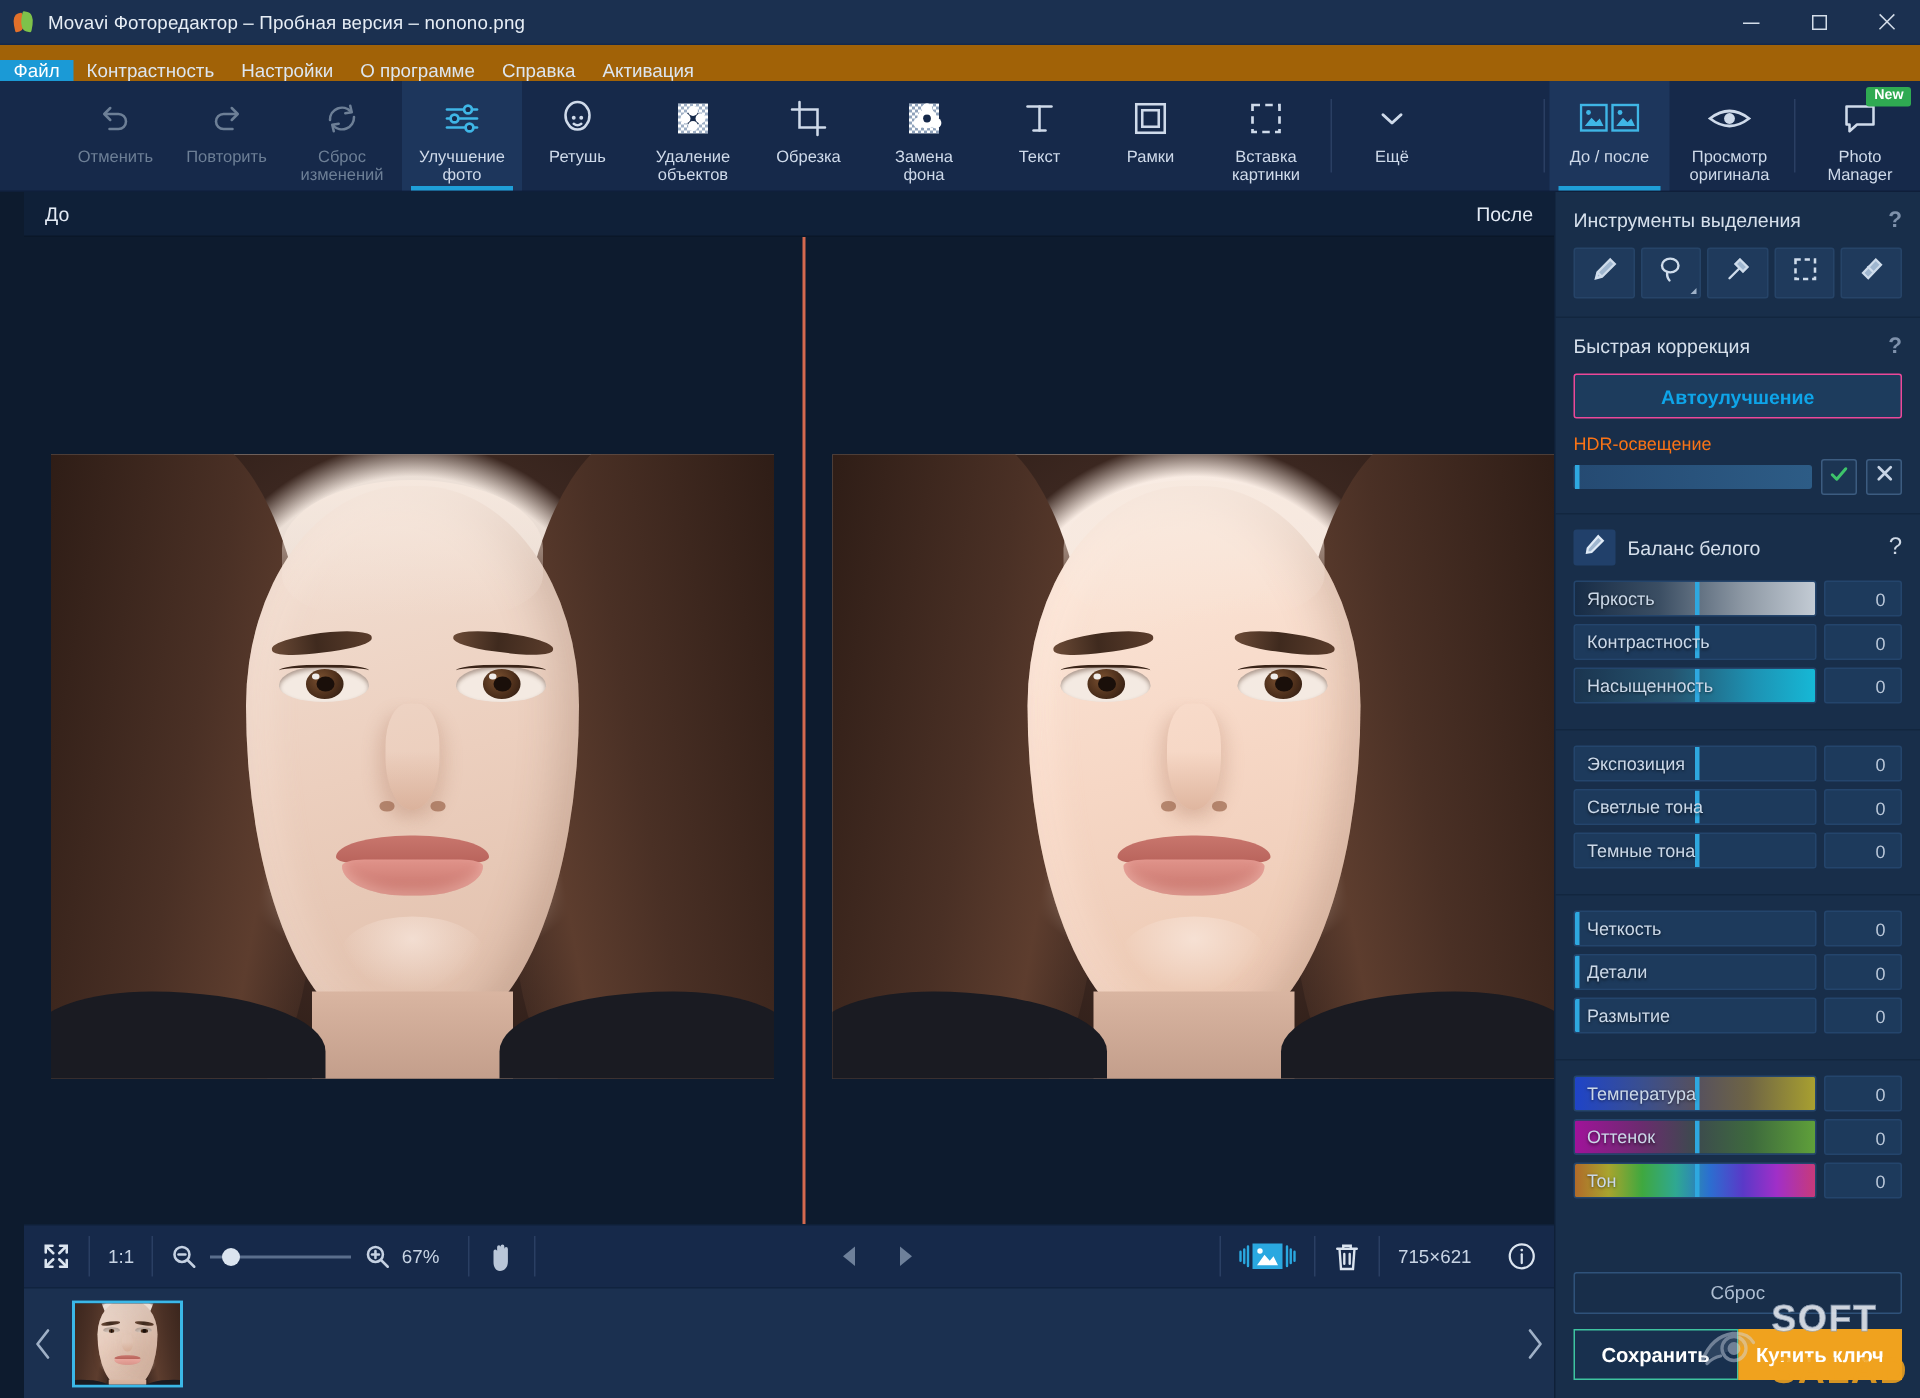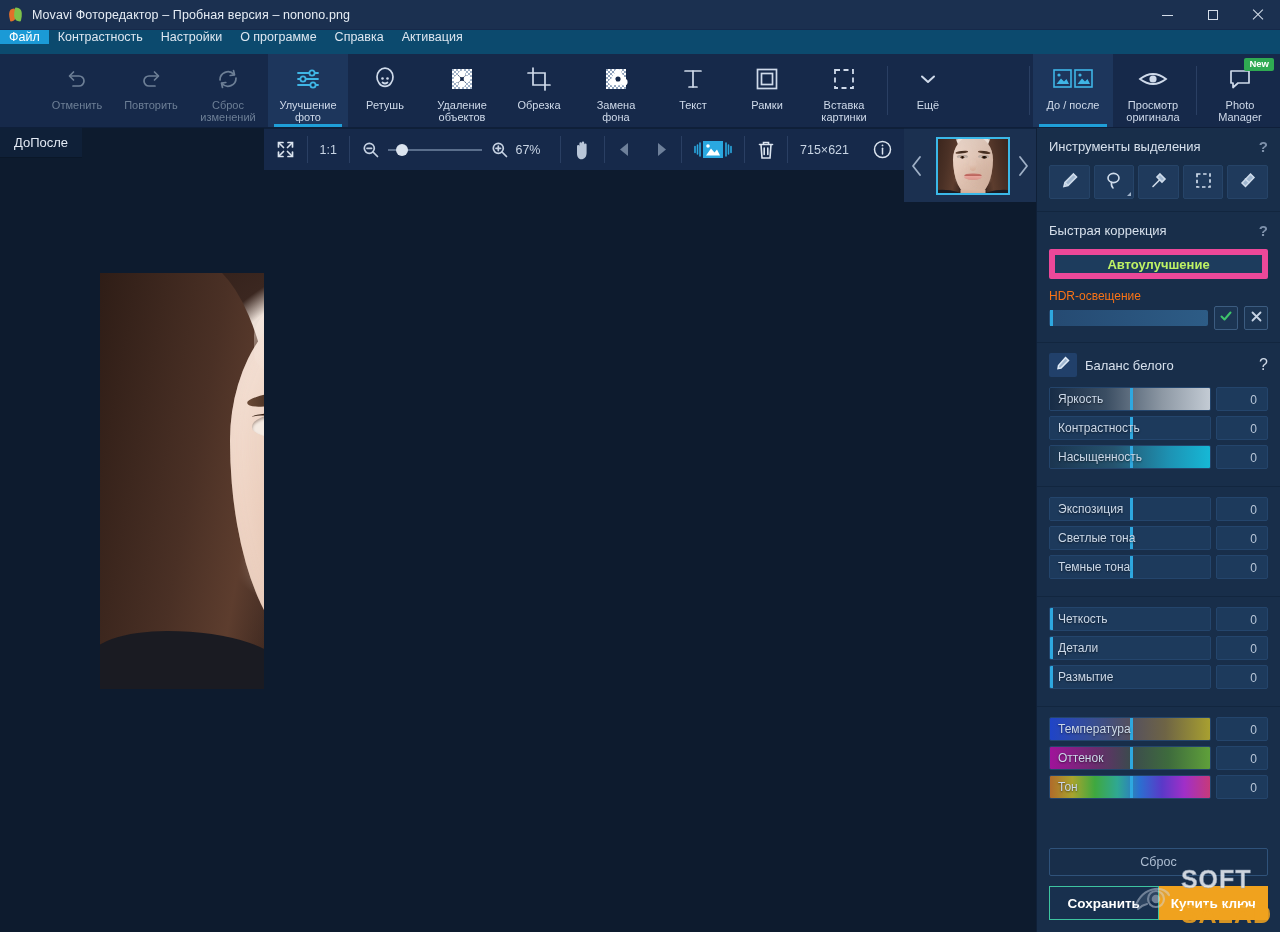--- a/index.html
+++ b/index.html
@@ -47,22 +47,22 @@
   .glyph-close { position: relative; width: 12px; height: 12px; }
   .glyph-close::before, .glyph-close::after {
     content: ""; position: absolute; left: -1px; top: 5px; width: 14px; height: 1.2px; background: #d4dde9;
   }
   .glyph-close::before { transform: rotate(45deg); }
   .glyph-close::after { transform: rotate(-45deg); }
 
   
   .menubar {
     height: 24px; min-height: 24px;
-    background: #0c4a6e;
-    display: flex; align-items: flex-start;
+    background: #a16207;
+    display: flex; align-items: flex-end;
     font-size: 12.5px;
   }
   .menu-item {
     padding: 0 9px; display: flex; align-items: center;
     color: #dde6f0; white-space: nowrap;
   }
   .menu-item.active { background: #1b9ad6; color: #ffffff; }
 
   
   .toolbar {
@@ -88,21 +88,21 @@
   .tool .ico { height: 32px; display: flex; align-items: center; justify-content: center; margin-bottom: 4px; }
   .tool .lbl { padding: 0 2px; }
   .tool-sep { width: 1px; background: #2a3f63; margin: 12px 3px; }
   .tool.pm .badge {
     position: absolute; top: 4px; right: 6px; background: #2faa52; color: #fff;
     font-size: 9.5px; padding: 1px 5px; border-radius: 2px; font-weight: bold;
   }
 
   
   .main { flex: 1 1 auto; display: flex; min-height: 0; }
-  .workspace { flex: 1 1 auto; display: flex; flex-direction: row; min-width: 0; background: #0d1b2e; }
+  .workspace { flex: 1 1 auto; display: flex; flex-direction: column; min-width: 0; background: #0d1b2e; padding-left: 16px; }
 
   .compare-bar {
     height: 30px; min-height: 30px; background: #0f2038;
     display: flex; align-items: center; justify-content: space-between;
     padding: 0 14px; font-size: 13px; color: #e3eaf4;
     border-bottom: 1px solid #0a1728;
   }
 
   .canvas {
     flex: 1 1 auto; position: relative; background: #0d1b2e; overflow: hidden;
@@ -266,22 +266,22 @@
     border: 1px solid #2b4straight;
     display: flex; align-items: center; justify-content: center; position: relative;
     border-radius: 2px; color: #c9d7e8;
   }
   .seltool { border: 1px solid #264468; }
   .seltool .corner {
     position: absolute; right: 2px; bottom: 2px; width: 0; height: 0;
     border-left: 4px solid transparent; border-bottom: 4px solid #9fb2c9;
   }
   .auto-btn {
-    width: 100%; height: 30px; background: #1d3c5d; border: 6px solid #ec4899;
-    color: #bef264; font-size: 13px; font-weight: bold; border-radius: 2px;
+    width: 100%; height: 30px; background: #1d3c5d; border: 1px solid #ec4899;
+    color: #0ea5e9; font-size: 13px; font-weight: bold; border-radius: 2px;
     display: flex; align-items: center; justify-content: center;
   }
   .hdr-label { font-size: 12px; color: #f97316; margin: 10px 0 3px 0; }
   .hdr-row { display: flex; align-items: center; gap: 6px; }
   .hdr-track {
     flex: 1 1 auto; height: 16px; background: linear-gradient(90deg,#25486f,#2c5party);
     background: linear-gradient(90deg,#254a72 0%, #2d5c86 100%);
     position: relative; border-radius: 2px;
   }
   .hdr-knob { position: absolute; left: 1px; top: 0; width: 3px; height: 16px; background: #2ea8e0; }

